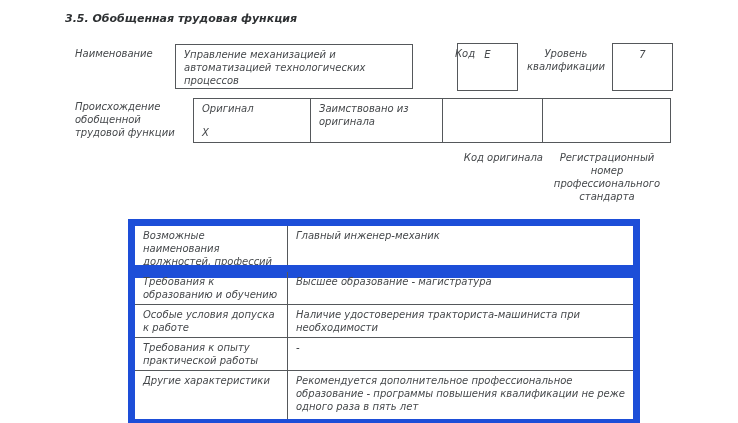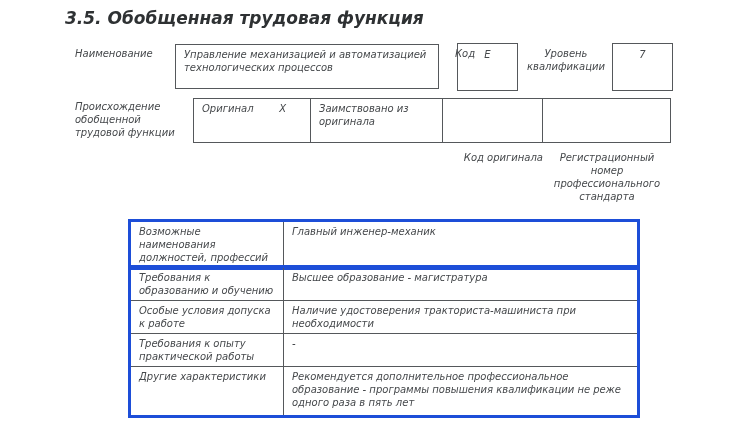--- a/index.html
+++ b/index.html
@@ -12,69 +12,69 @@
     font-family: "DejaVu Sans", sans-serif;
     font-style: italic;
     font-size: 10px;
     line-height: 13px;
     color: #45484b;
     overflow: hidden;
   }
   .title {
     position: absolute;
     left: 65px; top: 12px;
-    font-size: 17px;
+    font-size: 11px;
     font-weight: bold;
     color: #2e3133;
   }
   .lbl { position: absolute; }
   .box {
     position: absolute;
     border: 1px solid #55585b;
     padding: 3px 8px;
   }
   .box.center {
     display: flex;
     align-items: flex-start;
     justify-content: center;
     padding-top: 4px;
   }
   
   .name-label   { left: 75px;  top: 47px; width: 92px; }
-  .name-box     { left: 175px; top: 44px; width: 264px; height: 45px; }
+  .name-box     { left: 175px; top: 44px; width: 238px; height: 45px; }
   .code-label   { left: 424px; top: 47px; margin-left: 31px; }
   .code-box     { left: 457px; top: 43px; width: 61px;  height: 48px; }
   .level-label  { left: 522px; top: 47px; width: 88px; text-align: center; }
   .level-box    { left: 612px; top: 43px; width: 61px;  height: 48px; }
   
   .origin-label { left: 75px;  top: 100px; width: 116px; }
   .origin-table {
     position: absolute;
     left: 193px; top: 98px;
     width: 478px; height: 45px;
     display: flex;
     border: 1px solid #55585b;
   }
   .origin-cell {
     border-right: 1px solid #55585b;
     padding: 3px 6px 3px 8px;
   }
   .origin-cell:last-child { border-right: none; }
-  .oc1 { width: 117px; display: flex; justify-content: space-between; padding-right: 24px; }
+  .oc1 { width: 117px; display: flex; justify-content: space-between; padding-right: 24px; flex-direction: column; }
   .oc2 { width: 132px; }
   .oc3 { width: 100px; }
   .oc4 { flex: 1; }
   .caption-code { position: absolute; left: 442px; top: 151px; width: 101px; text-align: right; }
   .caption-reg  { position: absolute; left: 543px; top: 151px; width: 128px; text-align: center; }
   
   .tbl {
     position: absolute;
     left: 128px;
     width: 512px;
-    border: 3px solid #1d4ed8;
+    border: 7px solid #1d4ed8;
   }
   .tbl-row { display: flex; border-bottom: 1px solid #55585b; }
   .tbl-row:last-child { border-bottom: none; }
   .tbl-cell-label {
     width: 153px;
     border-right: 1px solid #55585b;
     padding: 3px 8px;
   }
   .tbl-cell-value {
     flex: 1;

